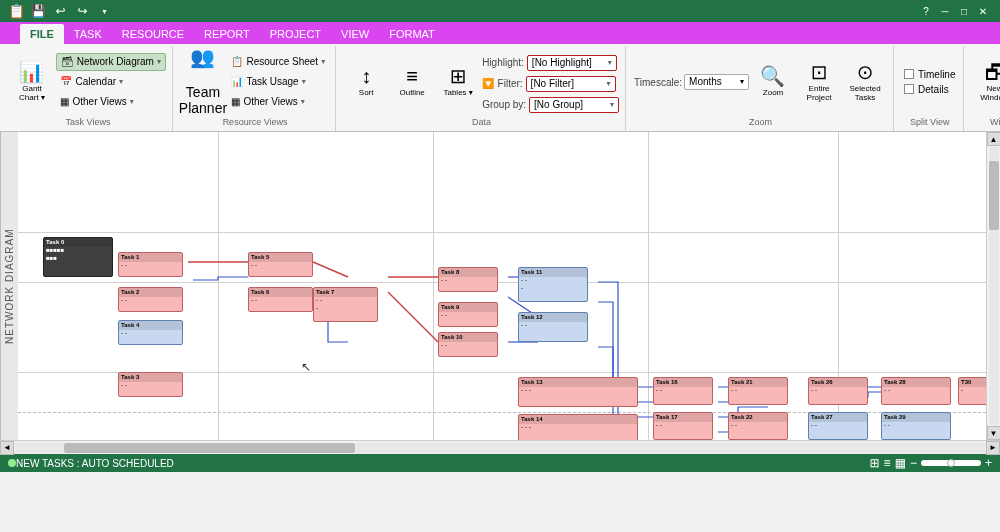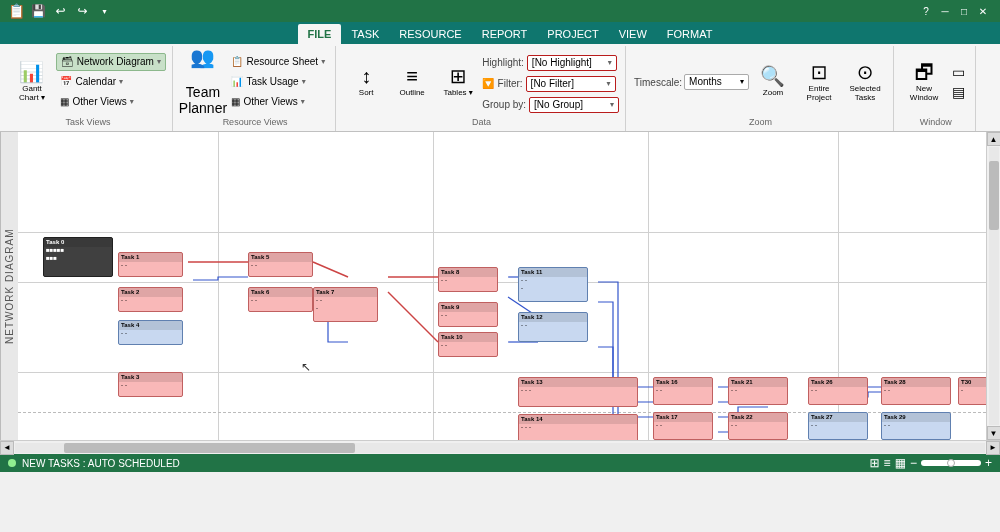--- a/index.html
+++ b/index.html
@@ -13,25 +13,24 @@
       align-items: center;
       justify-content: space-between;
       padding: 0 8px;
       color: white;
     }
     #title-bar .win-btn { width: 18px; height: 14px; background: transparent; border: none; color: white; font-size: 10px; cursor: pointer; display: flex; align-items: center; justify-content: center; }
 
     
     #tab-row {
       height: 22px;
-      background: #0f766e;
+      background: #d946ef;
       display: flex;
       align-items: flex-end;
       padding-left: 20px;
-      justify-content: center;
     }
     .tab-item {
       height: 20px;
       padding: 0 10px;
       font-size: 11px;
       color: white;
       cursor: pointer;
       display: flex;
       align-items: center;
       border-radius: 2px 2px 0 0;
@@ -446,20 +445,35 @@
         <span style="font-size:8px;text-align:center;">Entire<br>Project</span>
       </div>
       <div class="ribbon-big-btn">
         <span class="ribbon-icon">⊙</span>
         <span style="font-size:8px;text-align:center;">Selected<br>Tasks</span>
       </div>
     </div>
     <div class="ribbon-group-label">Zoom</div>
   </div>
 
+  <div class="ribbon-group">
+    <div class="ribbon-group-content">
+      <div class="split-view-col">
+        <div class="split-view-row">
+          <span class="checkbox-mock"></span>
+          <span>Timeline</span>
+        </div>
+        <div class="split-view-row">
+          <span class="checkbox-mock"></span>
+          <span>Details</span>
+        </div>
+      </div>
+    </div>
+    <div class="ribbon-group-label">Split View</div>
+  </div>
 
   <div class="ribbon-group">
     <div class="ribbon-group-content">
       <div class="ribbon-big-btn">
         <span class="ribbon-icon">🗗</span>
         <span style="font-size:8px;text-align:center;">New<br>Window</span>
       </div>
       <div class="ribbon-small-group">
         <div class="ribbon-small-btn" style="font-size:14px;">▭</div>
         <div class="ribbon-small-btn" style="font-size:14px;">▤</div>
@@ -722,21 +736,21 @@
   <div id="h-scrollbar">
     <div class="scroll-btn">◄</div>
     <div class="scroll-track">
       <div class="scroll-thumb"></div>
     </div>
     <div class="scroll-btn">►</div>
   </div>
 </div>
 
 <div id="status-bar">
-  <div style="display:flex;align-items:center;gap:6px;">
+  <div style="display:flex;align-items:center;">
     <span style="width:8px;height:8px;background:#90ee90;border-radius:50%;display:inline-block;"></span>
     <span>NEW TASKS : AUTO SCHEDULED</span>
   </div>
   <div class="status-icons">
     <span class="status-icon">⊞</span>
     <span class="status-icon">≡</span>
     <span class="status-icon">▦</span>
     <span class="status-icon">−</span>
     <div style="width:60px;height:6px;background:#ffffff;border-radius:3px;position:relative;cursor:pointer;">
       <div style="position:absolute;left:50%;top:50%;transform:translate(-50%,-50%);width:8px;height:8px;background:white;border:1px solid #aaa;border-radius:50%;"></div>

